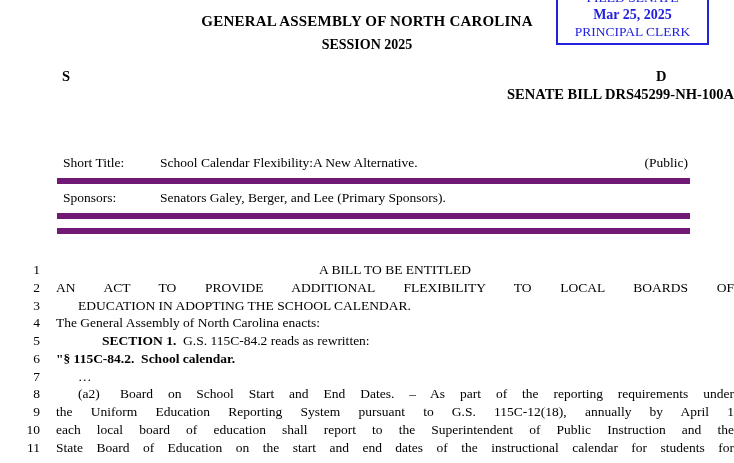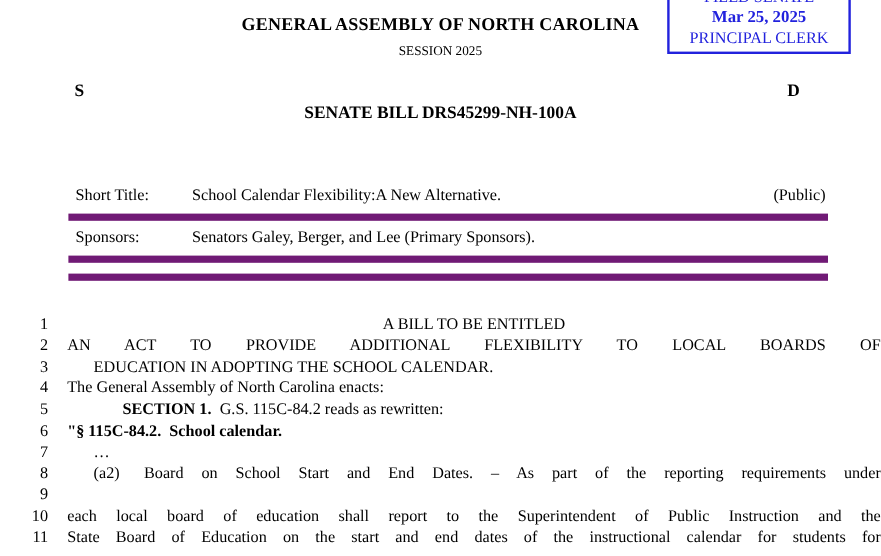--- a/index.html
+++ b/index.html
@@ -3,35 +3,35 @@
 <meta charset="utf-8">
 <style>
   * { margin:0; padding:0; box-sizing:border-box; }
   html,body { background:#ffffff; }
   body {
     width:734px; height:463px; position:relative; overflow:hidden;
     font-family:"Liberation Serif","DejaVu Serif",serif; color:#000;
   }
   .header { text-align:center; padding-top:13px; }
   .h1 { font-size:15px; font-weight:bold; letter-spacing:.2px; }
-  .h2 { font-size:11px; font-weight:normal; margin-top:7px; }
+  .h2 { font-size:14px; font-weight:bold; margin-top:7px; }
 
   .stamp {
     position:absolute; left:556px; top:-16px; width:153px;
     border:2px solid #2222dd; color:#2222dd; text-align:center;
     padding:3px 2px; background:#fff; line-height:17px;
   }
   .stamp .s1 { font-size:13.5px; }
   .stamp .s2 { font-size:14px; font-weight:bold; }
   .stamp .s3 { font-size:15.5px; font-weight:bold; }
   .stamp .s4 { font-size:13.5px; }
 
   .chamber-s { position:absolute; left:62px;  top:68px; font-weight:bold; font-size:14.5px; }
   .chamber-d { position:absolute; left:656px; top:68px; font-weight:bold; font-size:14.5px; }
-  .bill-no   { position:absolute; left:0; top:86px; width:734px; text-align:center;
+  .bill-no   { position:absolute; left:0; top:86px; width:734px; text-align:right;
                font-weight:bold; font-size:14.5px; }
 
   .info-table { position:absolute; top:148px; left:57px; width:633px; font-size:13.5px; }
   .info-row   { display:flex; border-bottom:6px solid #701a75; padding:7px 2px 7px 6px; }
   .info-row.r2 { padding:6px 2px 7px 6px; }
   .info-row.r3 { padding:5px 2px 4px 6px; }
   .info-label { width:97px; flex:none; }
   .info-value { flex:1; }
   .info-right { flex:none; }
 
@@ -108,20 +108,21 @@
   <div class="line">
     <span class="num">7</span>
     <span class="txt ind">…</span>
   </div>
   <div class="line">
     <span class="num">8</span>
     <span class="txt j ind">(a2)  Board on School Start and End Dates. – As part of the reporting requirements under</span>
   </div>
   <div class="line">
     <span class="num">9</span>
+    <span class="txt j">the Uniform Education Reporting System pursuant to G.S. 115C-12(18), annually by April 1</span>
   </div>
   <div class="line">
     <span class="num">10</span>
     <span class="txt j">each local board of education shall report to the Superintendent of Public Instruction and the</span>
   </div>
   <div class="line">
     <span class="num">11</span>
     <span class="txt j">State Board of Education on the start and end dates of the instructional calendar for students for</span>
   </div>
 </div>

